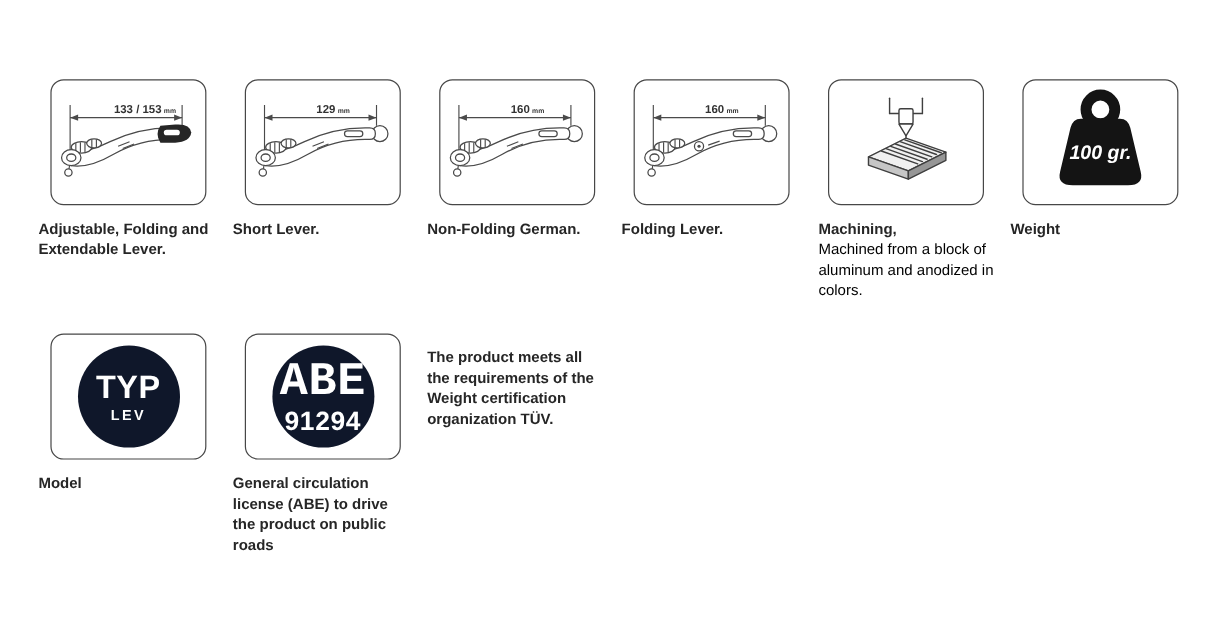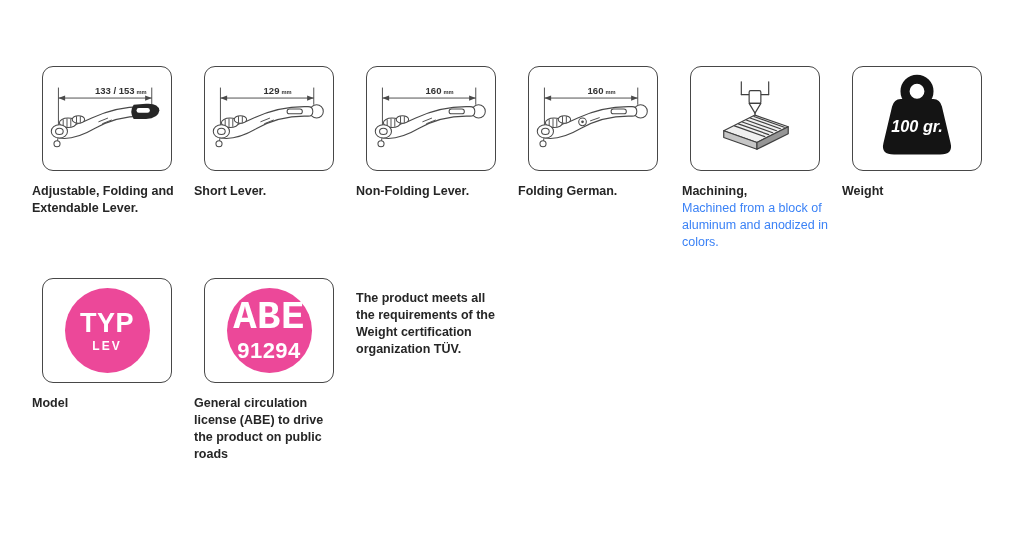--- a/index.html
+++ b/index.html
@@ -11,38 +11,38 @@
   .card{width:130px;flex:0 0 130px;}
   .box{
     box-sizing:border-box;width:130px;height:105px;
     border:1.5px solid #474747;border-radius:11px;background:#fff;
     display:flex;align-items:center;justify-content:center;
   }
   .caption{
     width:150px;margin:12px 0 0 -10px;
     font-size:12.5px;line-height:17px;font-weight:bold;color:#262626;
   }
-  .caption .cap-body{font-weight:normal;color:#3b82f6;}
+  .caption .cap-body{font-weight:normal;color:#000000;}
   .cap-wide{width:146px;margin-left:-8px;}
   
   .lever-svg{width:124px;height:80px;}
   .lever-svg .ln{stroke:#4a4a4a;stroke-width:1;fill:none;}
   .lever-svg .part{stroke:#4a4a4a;stroke-width:1.1;fill:#ffffff;stroke-linejoin:round;}
   .lever-svg .arrow{fill:#4a4a4a;stroke:none;}
   .lever-svg text{font-family:"Liberation Sans",sans-serif;font-weight:bold;fill:#333;}
   .dim-val{font-size:10px;}
   .dim-unit{font-size:6px;}
   
   .mach-svg{width:100px;height:86px;}
   .mach-svg .ln{stroke:#3f3f3f;stroke-width:1.2;fill:none;stroke-linecap:round;}
   .weight-svg{width:96px;height:92px;}
   .weight-svg text{font-family:"Liberation Sans",sans-serif;font-weight:bold;font-style:italic;fill:#ffffff;font-size:17px;}
   
   .badge{
-    width:85px;height:85px;border-radius:50%;background:#ec4899;color:#ffffff;
+    width:85px;height:85px;border-radius:50%;background:#0f172a;color:#ffffff;
     display:flex;flex-direction:column;align-items:center;justify-content:center;
     font-weight:bold;line-height:1;
   }
   .badge .b1{font-size:27px;letter-spacing:.5px;}
   .badge .b2{font-size:12px;letter-spacing:2px;margin-top:3px;}
   .badge-abe .b1{font-size:39px;font-family:Liberation Mono, monospace;}
   .badge-abe .b2{font-size:22px;letter-spacing:.5px;margin-top:2px;}
   .badge-tuv .b1{font-size:28px;letter-spacing:1px;}
 </style>
 </head>
@@ -141,21 +141,21 @@
           <line class="ln" x1="27" y1="41.8" x2="27" y2="50.2"></line>
           <ellipse class="part" cx="35" cy="42.5" rx="6.5" ry="4"></ellipse>
           <line class="ln" x1="33" y1="39" x2="33" y2="46"></line>
           <line class="ln" x1="37" y1="39" x2="37" y2="46"></line>
           <ellipse class="part" cx="15" cy="55" rx="8.5" ry="7"></ellipse>
           <ellipse class="part" cx="15" cy="55" rx="4" ry="3.2"></ellipse>
           <line class="ln" x1="13.5" y1="62" x2="13" y2="65"></line>
           <circle class="part" cx="12.5" cy="68" r="3.2"></circle>
         </svg>
       </div>
-      <div class="caption">Non-Folding Lever.</div>
+      <div class="caption">Non-Folding German.</div>
     </div>
 
     <div class="card">
       <div class="box">
         <svg class="lever-svg" viewBox="0 0 130 84">
           <g>
             <line class="ln" x1="14" y1="9" x2="14" y2="50"></line>
             <line class="ln" x1="112" y1="9" x2="112" y2="27"></line>
             <line class="ln" x1="14" y1="20" x2="112" y2="20"></line>
             <polygon class="arrow" points="14,20 21,17.2 21,22.8"></polygon>
@@ -175,21 +175,21 @@
           <line class="ln" x1="27" y1="41.8" x2="27" y2="50.2"></line>
           <ellipse class="part" cx="35" cy="42.5" rx="6.5" ry="4"></ellipse>
           <line class="ln" x1="33" y1="39" x2="33" y2="46"></line>
           <line class="ln" x1="37" y1="39" x2="37" y2="46"></line>
           <ellipse class="part" cx="15" cy="55" rx="8.5" ry="7"></ellipse>
           <ellipse class="part" cx="15" cy="55" rx="4" ry="3.2"></ellipse>
           <line class="ln" x1="13.5" y1="62" x2="13" y2="65"></line>
           <circle class="part" cx="12.5" cy="68" r="3.2"></circle>
         </svg>
       </div>
-      <div class="caption">Folding German.</div>
+      <div class="caption">Folding Lever.</div>
     </div>
 
     <div class="card">
       <div class="box">
         <svg class="mach-svg" viewBox="0 0 96 88">
           <line class="ln" x1="34" y1="6" x2="34" y2="19"></line>
           <line class="ln" x1="62" y1="6" x2="62" y2="19"></line>
           <line class="ln" x1="34" y1="19" x2="42" y2="19"></line>
           <line class="ln" x1="54" y1="19" x2="62" y2="19"></line>
           <rect x="42" y="15" width="12" height="13" rx="1.5" fill="#ffffff" stroke="#3f3f3f" stroke-width="1.2"></rect>

